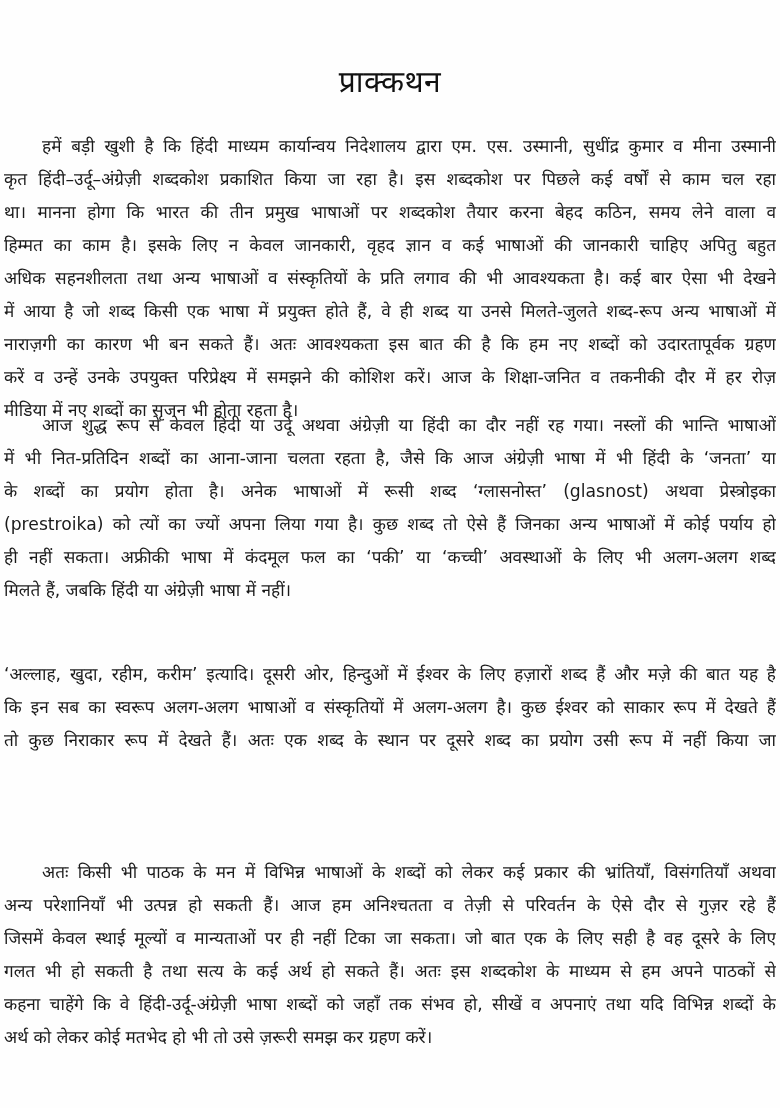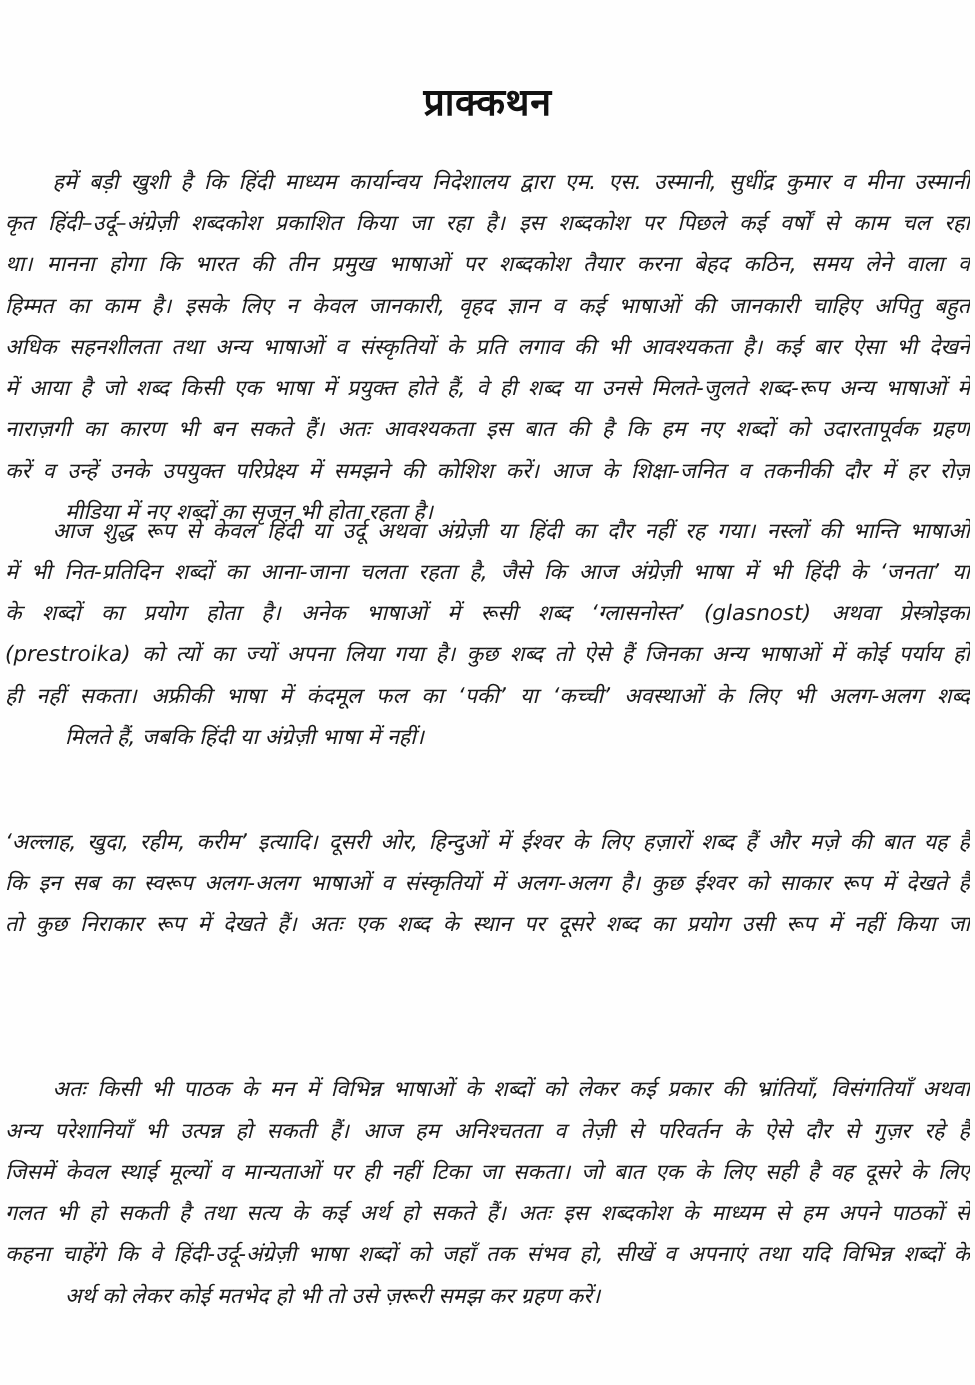--- a/index.html
+++ b/index.html
@@ -23,46 +23,44 @@
     height: 1108px;
     background: #fefefe;
   }
   .title {
     position: absolute;
     top: 60px;
     left: 0;
     width: 780px;
     text-align: center;
     font-size: 30px;
-    font-weight: bold;
+    font-weight: normal;
     letter-spacing: 0.5px;
     color: #111;
   }
   .paragraph {
     position: absolute;
     left: 4px;
     width: 772px;
-    font-style: italic;
   }
   .line {
     height: 33px;
     line-height: 33px;
     font-size: 17.2px;
     white-space: nowrap;
     overflow: hidden;
     text-align: justify;
     text-align-last: justify;
     color: #1a1a1a;
   }
   .line.first {
     padding-left: 38px;
   }
   .line.last {
     text-align-last: left;
-    margin-left: 48px;
   }
   .p1 { top: 130px; }
   .p2 { top: 409px; }
   .p3 { top: 658px; }
   .p4 { top: 856px; }
 </style>
 </head>
 <body>
 
 <div class="page">

